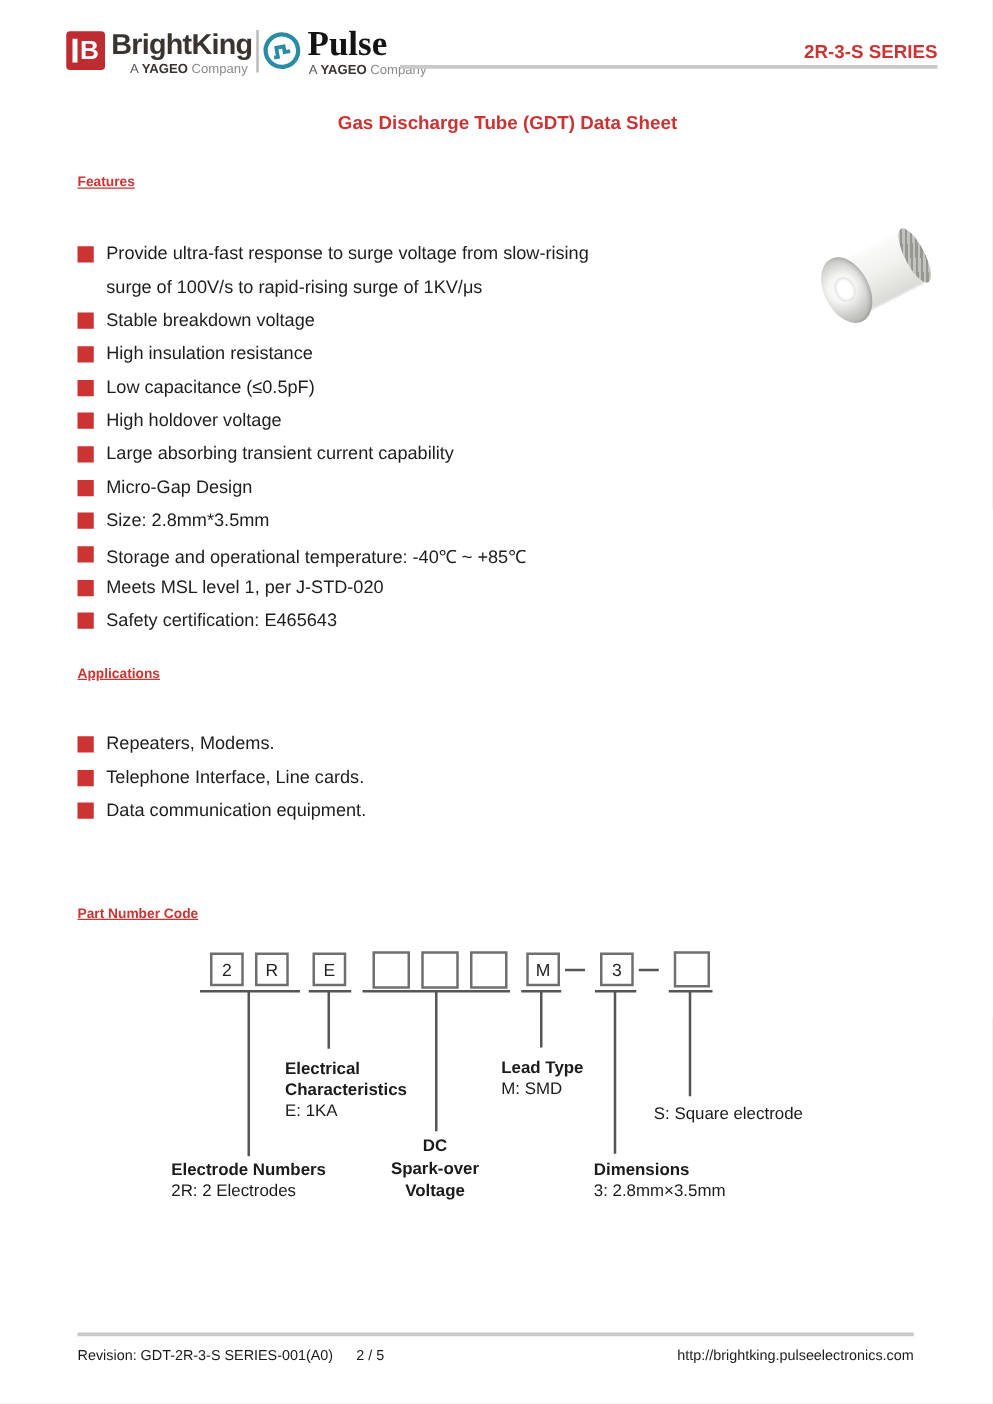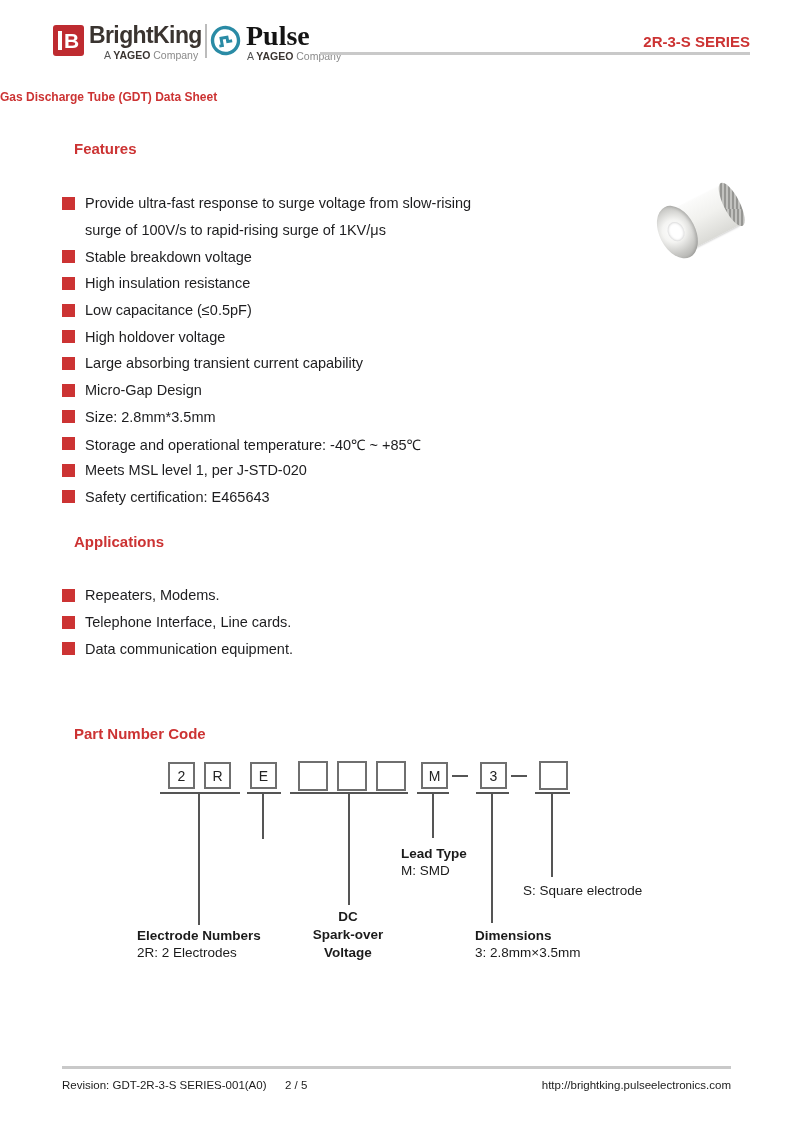--- a/index.html
+++ b/index.html
@@ -41,28 +41,29 @@
   }
   .series {
     position: absolute; right: 44px; top: 33px;
     font-size: 15px; font-weight: bold; color: var(--accent, #cc3333); margin-left: 47px;
   }
   .header-rule { position: absolute; left: 320px; top: 52px; width: 430px; height: 3px; background: var(--rule-gray, #c9c9c9); }
 
   
   .doc-title {
     position: absolute; left: 0; top: 90px; width: 100%;
-    text-align: left; font-size: 12px; font-weight: bold;
+    text-align: center; font-size: 15px; font-weight: bold;
     color: var(--accent, #cc3333);
+    padding-left: 18px;
   }
 
   
   .sec-heading {
-    position: absolute; left: 74px;
-    font-size: 15px; font-weight: bold; color: var(--accent, #cc3333);
+    position: absolute; left: 62px;
+    font-size: 11px; font-weight: bold; color: var(--accent, #cc3333); text-decoration: underline;
   }
   .features-heading { top: 140px; }
   .applications-heading { top: 533px; }
   .pnc-heading { top: 725px; }
 
   .bullet-list { position: absolute; left: 62px; width: 575px; }
   .features-list { top: 190px; }
   .applications-list { top: 582px; }
   .b-row { display: flex; align-items: center; height: 26.7px; font-size: 14.5px; white-space: nowrap; }
   .b-sq { width: 13px; height: 13px; background: var(--accent, #cc3333); margin-right: 10px; flex: 0 0 auto; }
@@ -243,20 +244,25 @@
     <div class="hline" style="left:476px; top:42px; width:33px"></div>
     <div class="hline" style="left:535px; top:42px; width:35px"></div>
 
     <div class="vline" style="left:198px; height:132px"></div>
     <div class="vline" style="left:262px; height:46px"></div>
     <div class="vline" style="left:348px; height:112px"></div>
     <div class="vline" style="left:432px; height:45px"></div>
     <div class="vline" style="left:491px; height:130px"></div>
     <div class="vline" style="left:551px; height:84px"></div>
 
+    <div class="callout" style="left:228px; top:96px">
+      <div class="bold">Electrical</div>
+      <div class="bold">Characteristics</div>
+      <div>E: 1KA</div>
+    </div>
     <div class="callout" style="left:401px; top:95px">
       <div class="bold">Lead Type</div>
       <div>M: SMD</div>
     </div>
     <div class="callout" style="left:523px; top:132px">
       <div>S: Square electrode</div>
     </div>
     <div class="callout center" style="left:288px; top:158px; width:120px">
       <div class="bold">DC</div>
       <div class="bold">Spark-over</div>

